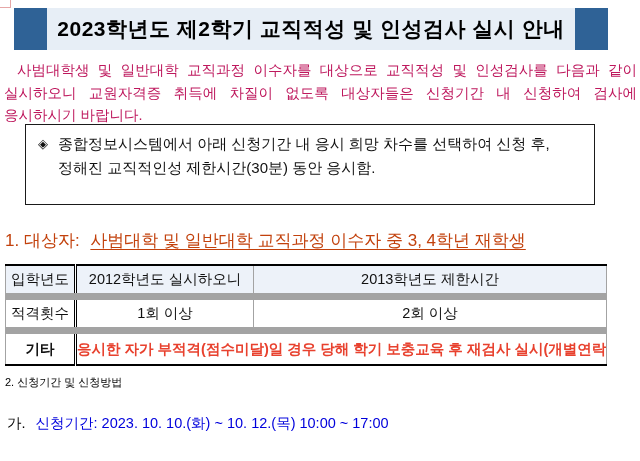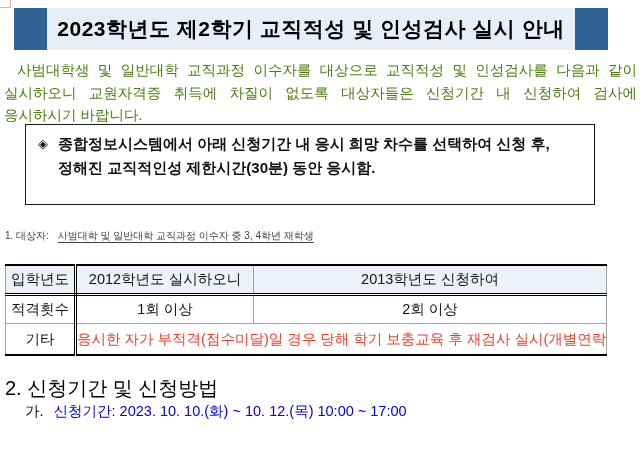--- a/index.html
+++ b/index.html
@@ -24,67 +24,67 @@
   }
   .accent-block{width:33px;background:#2F6296;flex:0 0 auto;}
   .title-center{
     flex:1;background:#E7EEF6;display:flex;align-items:center;justify-content:center;
     font-size:21px;font-weight:bold;letter-spacing:0.5px;color:#000;white-space:nowrap;
   }
 
   
   .intro{
     position:absolute;left:4px;top:59px;width:633px;
-    font-size:14.5px;line-height:22.5px;color:#4d7c0f;
+    font-size:14.5px;line-height:22.5px;color:#be185d;
     text-align:justify;text-indent:13px;word-break:keep-all;
   }
 
   
   .notice-box{
     position:absolute;left:25px;top:124px;width:570px;height:81px;
     box-sizing:border-box;border:1.5px solid #1a1a1a;background:#fff;
     padding:7px 10px 0 12px;
   }
   .notice-line{display:flex;font-size:15px;line-height:24px;color:#111;}
   .notice-bullet{width:20px;flex:0 0 auto;font-size:13px;color:#111;}
   .notice-indent{width:20px;flex:0 0 auto;}
-  .notice-text{flex:1;white-space:nowrap;font-weight:bold;}
+  .notice-text{flex:1;white-space:nowrap;}
 
   
   .section1{
-    position:absolute;left:5px;top:229px;font-size:10px;color:#404040;white-space:nowrap;
+    position:absolute;left:5px;top:229px;font-size:17px;color:#c2410c;white-space:nowrap;
   }
   .underlined{text-decoration:underline;text-underline-offset:3px;}
 
   
   .apply-table{
     position:absolute;left:5px;top:264px;width:601px;
     border-collapse:collapse;table-layout:fixed;
     font-size:14.5px;color:#111;
   }
   .apply-table td{
     text-align:center;vertical-align:middle;
-    border:1px solid #a3a3a3;padding:0;
+    border:7px solid #a3a3a3;padding:0;
     background:#fff;white-space:nowrap;overflow:hidden;
   }
   .apply-table tr.hdr td{background:#EDF2F9;height:27px;margin-top:32px;}
   .apply-table tr.mid td{height:27px;}
   .apply-table tr.last td{height:30px;}
   .apply-table td{border-left-width:1px;border-right-width:1px;}
   .apply-table tr td:first-child{border-right:3px double #000;}
   .apply-table tr.hdr td{border-top:2px solid #000;border-bottom:3px double #000;}
-  .apply-table tr.last td{border-bottom:2px solid #000;}
+  .apply-table tr.last td{border-bottom:2px solid #000;font-weight:bold;}
   .apply-table .red-note{color:#E8412E;}
 
   
   .section2-heading{
-    position:absolute;left:5px;top:375px;font-size:20px;color:#000;white-space:nowrap;
+    position:absolute;left:5px;top:375px;font-size:11px;color:#000;white-space:nowrap;
   }
   .section2-item{
-    position:absolute;left:25px;font-size:14.5px;color:#000;white-space:nowrap;
+    position:absolute;left:7px;font-size:14.5px;color:#000;white-space:nowrap;margin-top:12px;
   }
   .item-a{top:402px;}
   .item-b{top:430px;}
   .blue-text{color:#0000DC;}
   .prefix{margin-right:6px;}
 </style>
 </head>
 <body>
 
 <div class="page">
@@ -118,21 +118,21 @@
   <table class="apply-table">
     <colgroup>
       <col style="width:70px">
       <col style="width:178px">
       <col style="width:353px">
     </colgroup>
     <tbody>
       <tr class="hdr">
         <td>입학년도</td>
         <td>2012학년도 실시하오니</td>
-        <td>2013학년도 신청하여</td>
+        <td>2013학년도 제한시간</td>
       </tr>
       <tr class="mid">
         <td>적격횟수</td>
         <td>1회 이상</td>
         <td>2회 이상</td>
       </tr>
       <tr class="last">
         <td>기타</td>
         <td colspan="2" class="red-note">응시한 자가 부적격(점수미달)일 경우 당해 학기 보충교육 후 재검사 실시(개별연락함)</td>
       </tr>

